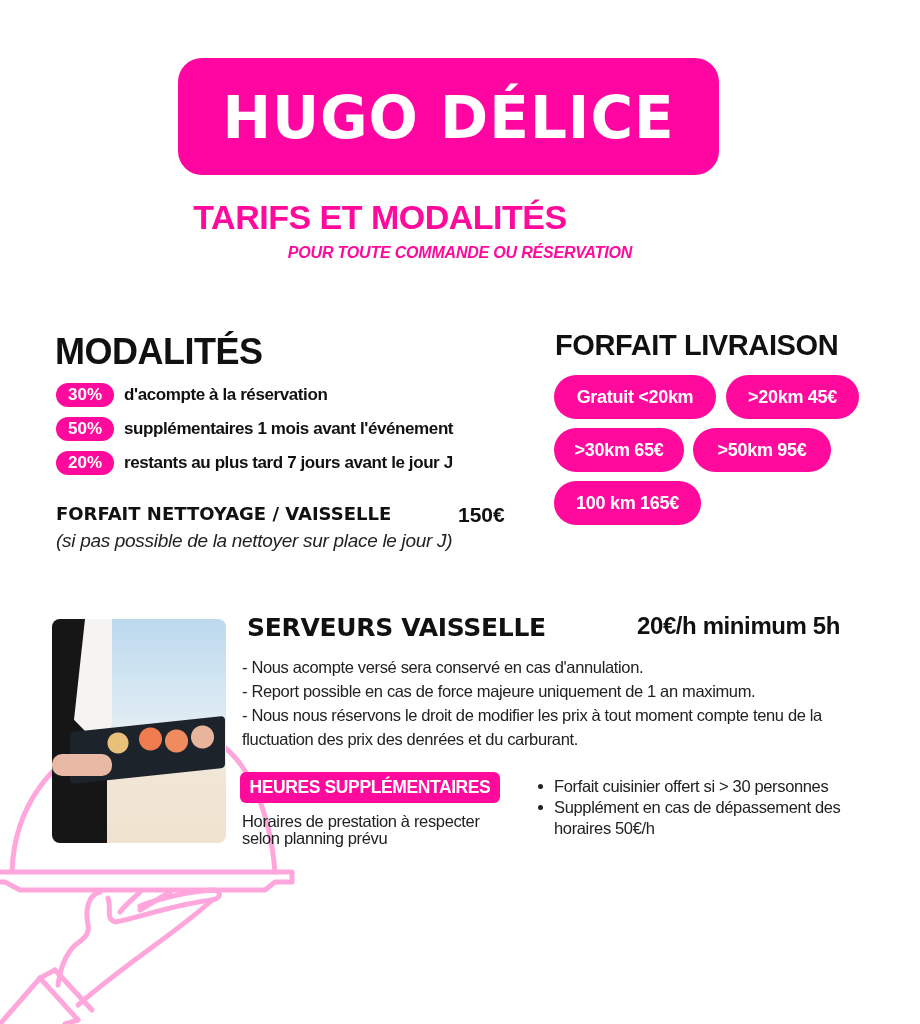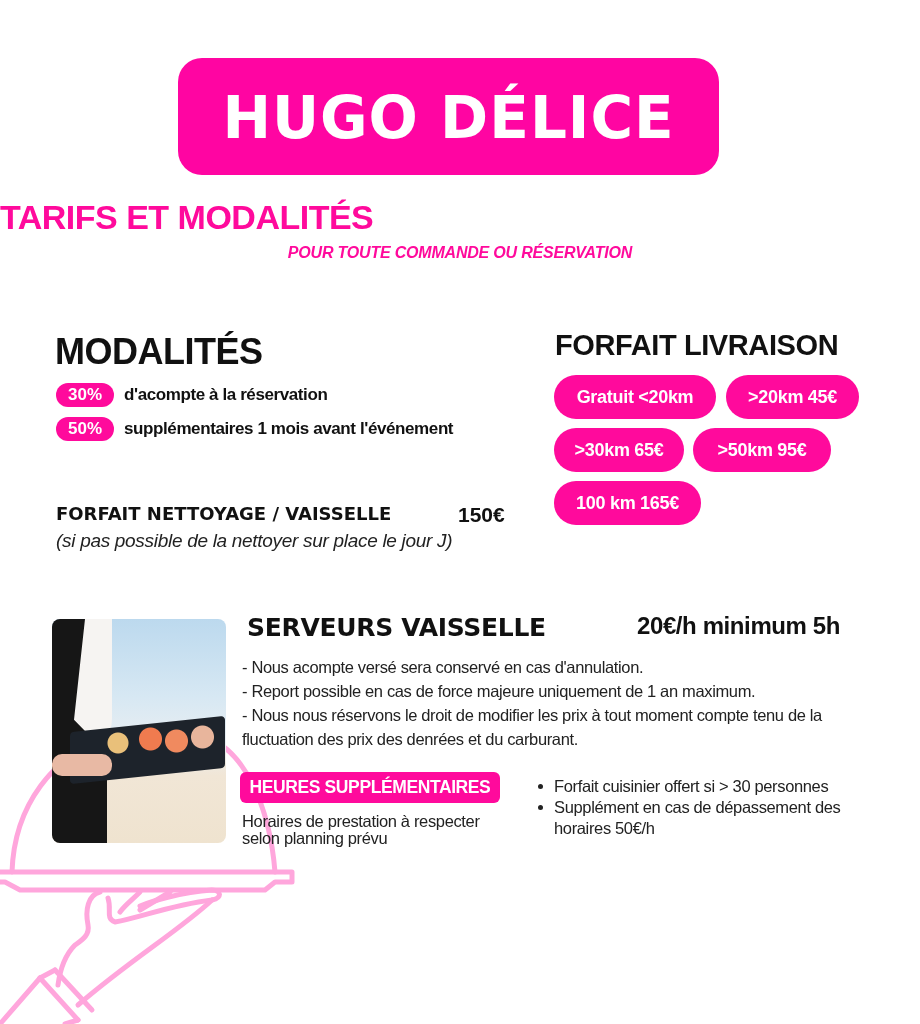--- a/index.html
+++ b/index.html
@@ -13,21 +13,21 @@
     .brand-badge {
       position: absolute; left: 178px; top: 58px; width: 541px; height: 117px;
       background: #ff05a2; border-radius: 24px;
       display: flex; align-items: center; justify-content: center;
     }
     .brand-title {
       color: #ffffff; font-family: "DejaVu Sans", sans-serif; font-weight: bold;
       font-size: 58px; letter-spacing: 1px; line-height: 1; padding-top: 2px;
     }
     .subtitle {
-      position: absolute; left: 0; top: 198px; width: 760px; 
+      position: absolute; left: 0; top: 198px; width: 760px; text-align: center;
       color: #ff0a9c; font-weight: bold; font-size: 34px; letter-spacing: -0.5px;
     }
     .subtitle-small {
       position: absolute; left: 0; top: 244px; width: 920px; text-align: center;
       color: #ff0a9c; font-weight: bold; font-style: italic; font-size: 16px; letter-spacing: -0.2px;
     }
 
     
     .reg-title { position: absolute; left: 55px; top: 331px; font-size: 36px; font-weight: bold; letter-spacing: -0.5px; color: #111; }
     .reg-list { position: absolute; left: 56px; top: 378px; text-align: center; }
@@ -117,20 +117,24 @@
 <div class="reg-title">MODALITÉS</div>
 <div class="reg-list">
   <div class="reg-row">
     <span class="pct-pill">30%</span>
     <span class="reg-text">d'acompte à la réservation</span>
   </div>
   <div class="reg-row">
     <span class="pct-pill">50%</span>
     <span class="reg-text">supplémentaires 1 mois avant l'événement</span>
   </div>
+  <div class="reg-row">
+    <span class="pct-pill">20%</span>
+    <span class="reg-text">restants au plus tard 7 jours avant le jour J</span>
+  </div>
 </div>
 
 <div class="cleaning-label">FORFAIT NETTOYAGE / VAISSELLE</div>
 <div class="cleaning-price">150€</div>
 <div class="cleaning-note">(si pas possible de la nettoyer sur place le jour J)</div>
 
 <div class="liv-title">FORFAIT LIVRAISON</div>
 <div class="liv-pills">
   <div class="liv-pill" style="left:0; top:0; width:162px;">Gratuit &lt;20km</div>
   <div class="liv-pill" style="left:172px; top:0; width:133px;">&gt;20km 45€</div>

